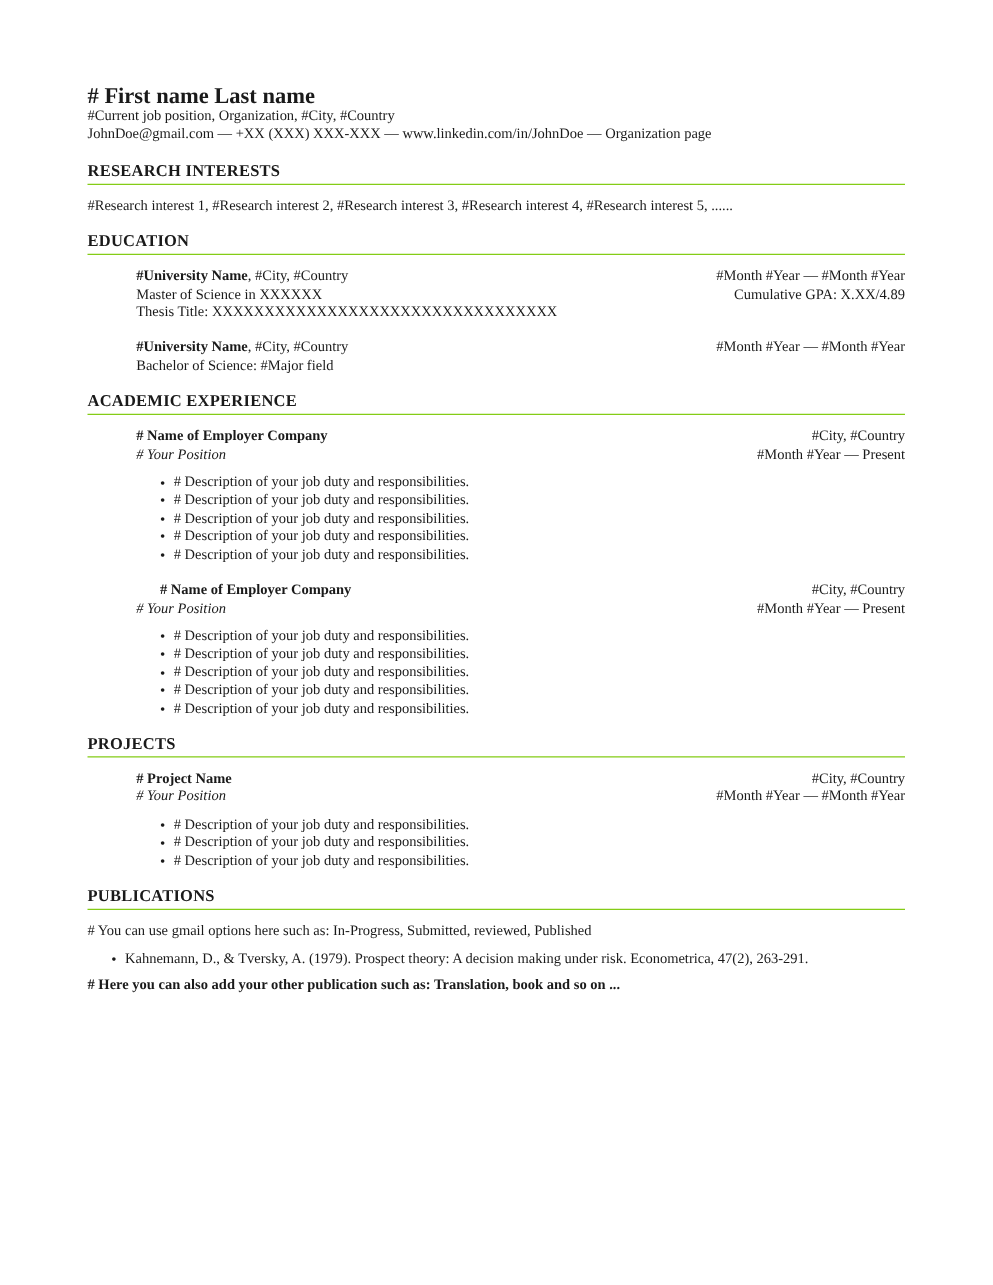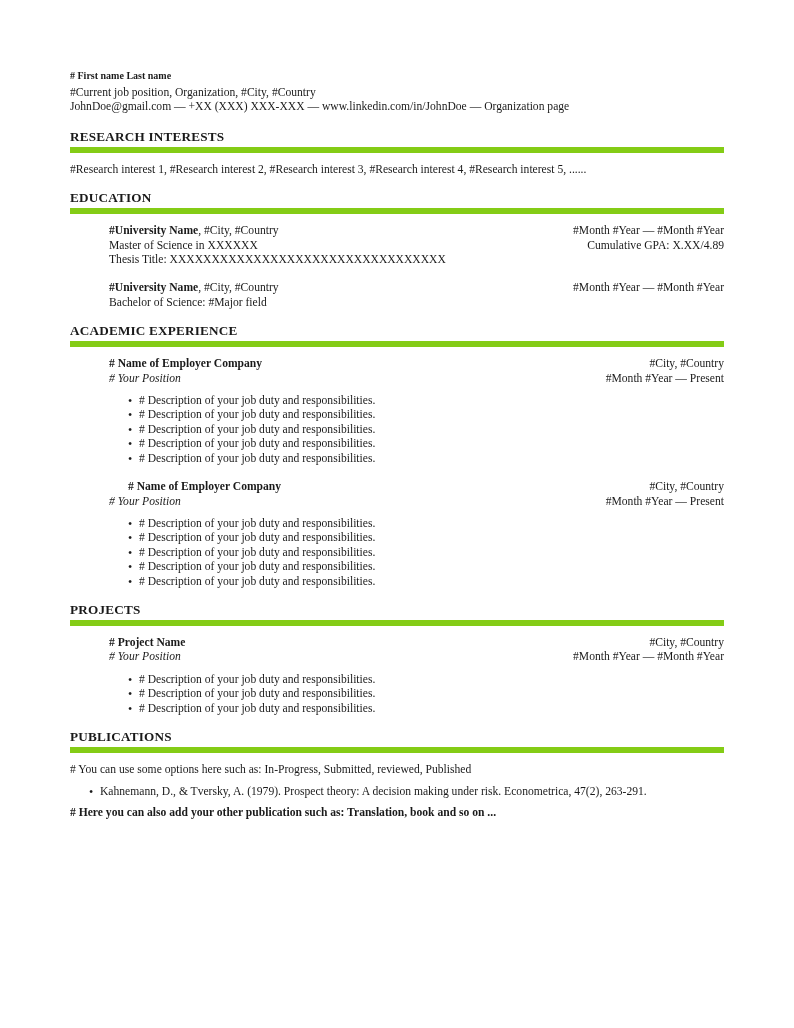--- a/index.html
+++ b/index.html
@@ -7,28 +7,28 @@
       width: 794px; height: 1028px; position: relative; overflow: hidden;
       font-family: "DejaVu Serif", "Liberation Serif", serif;
       color: #1a1a1a;
     }
     .page {
       position: absolute; left: 70px; top: 66px; width: 654px;
       font-family: "Liberation Serif", "DejaVu Serif", serif;
       font-size: 11.6px; line-height: 14.4px;
     }
     .name {
-      font-weight: bold; font-size: 10px; line-height: 20px; margin-bottom: 0px;
+      font-weight: bold; font-size: 18px; line-height: 20px; margin-bottom: 0px;
     }
     .line { white-space: nowrap; }
     .section { margin-top: 13px; }
     .section-title {
       font-weight: bold; font-size: 13.2px; line-height: 16px;
       letter-spacing: 0.2px;
-      border-bottom: 6px solid #84cc16; padding-bottom: 2px;
+      border-bottom: 1px solid #84cc16; padding-bottom: 2px;
     }
     .section-body { margin-top: 10px; }
     .row { display: flex; justify-content: space-between; }
     .row .right { text-align: right; }
     .bold { font-weight: bold; }
     .italic { font-style: italic; }
     .entry { margin-bottom: 14px; margin-left: 39px; }
     .entry:last-child { margin-bottom: 0; }
     ul.bullets { list-style: none; margin: 8px 0 0 0; padding: 0 0 0 20px; }
     ul.bullets li { position: relative; padding-left: 10px; }
@@ -138,21 +138,21 @@
           <li># Description of your job duty and responsibilities.</li>
           <li># Description of your job duty and responsibilities.</li>
         </ul>
       </div>
     </div>
   </div>
 
   <div class="section">
     <div class="section-title">PUBLICATIONS</div>
     <div class="section-body">
-      <div># You can use some options here such as: In-Progress, Submitted, reviewed, Published</div>
+      <div># You can use gmail options here such as: In-Progress, Submitted, reviewed, Published</div>
       <ul class="bullets pub-list">
         <li>Kahnemann, D., &amp; Tversky, A. (1979). Prospect theory: A decision making under risk. Econometrica, 47(2), 263-291.</li>
       </ul>
       <div class="pub-sub mt6"># Here you can also add your other publication such as: Translation, book and so on ...</div>
     </div>
   </div>
 
 </div>
 
 </body></html>

